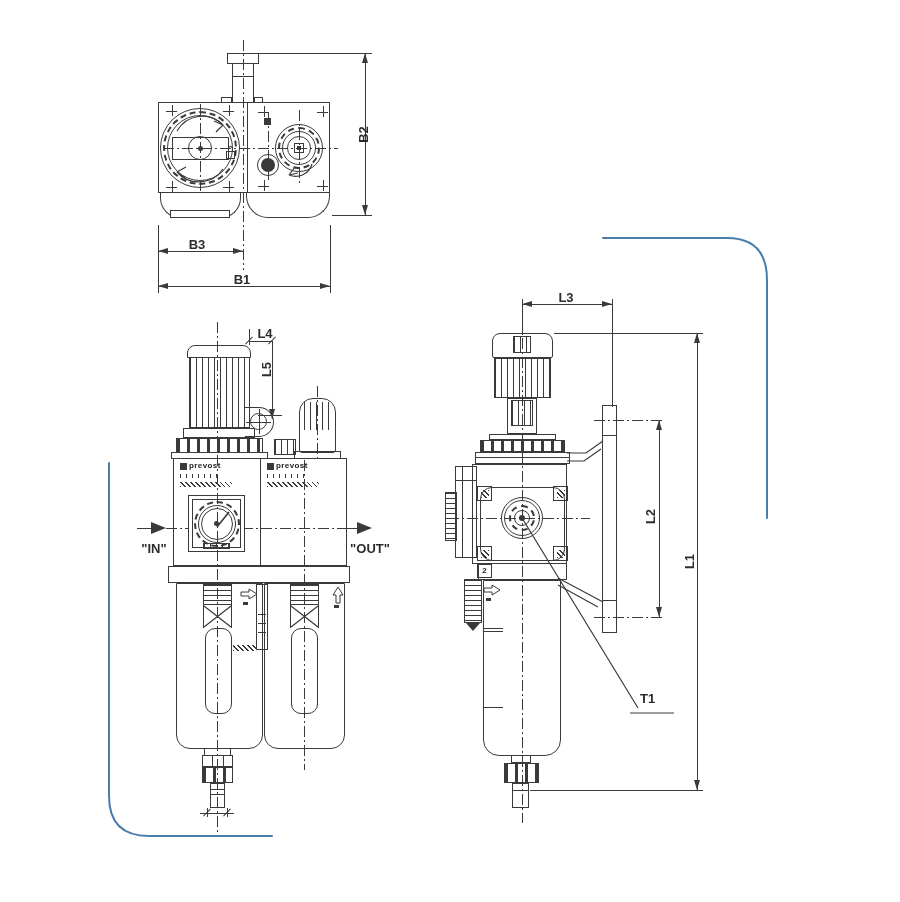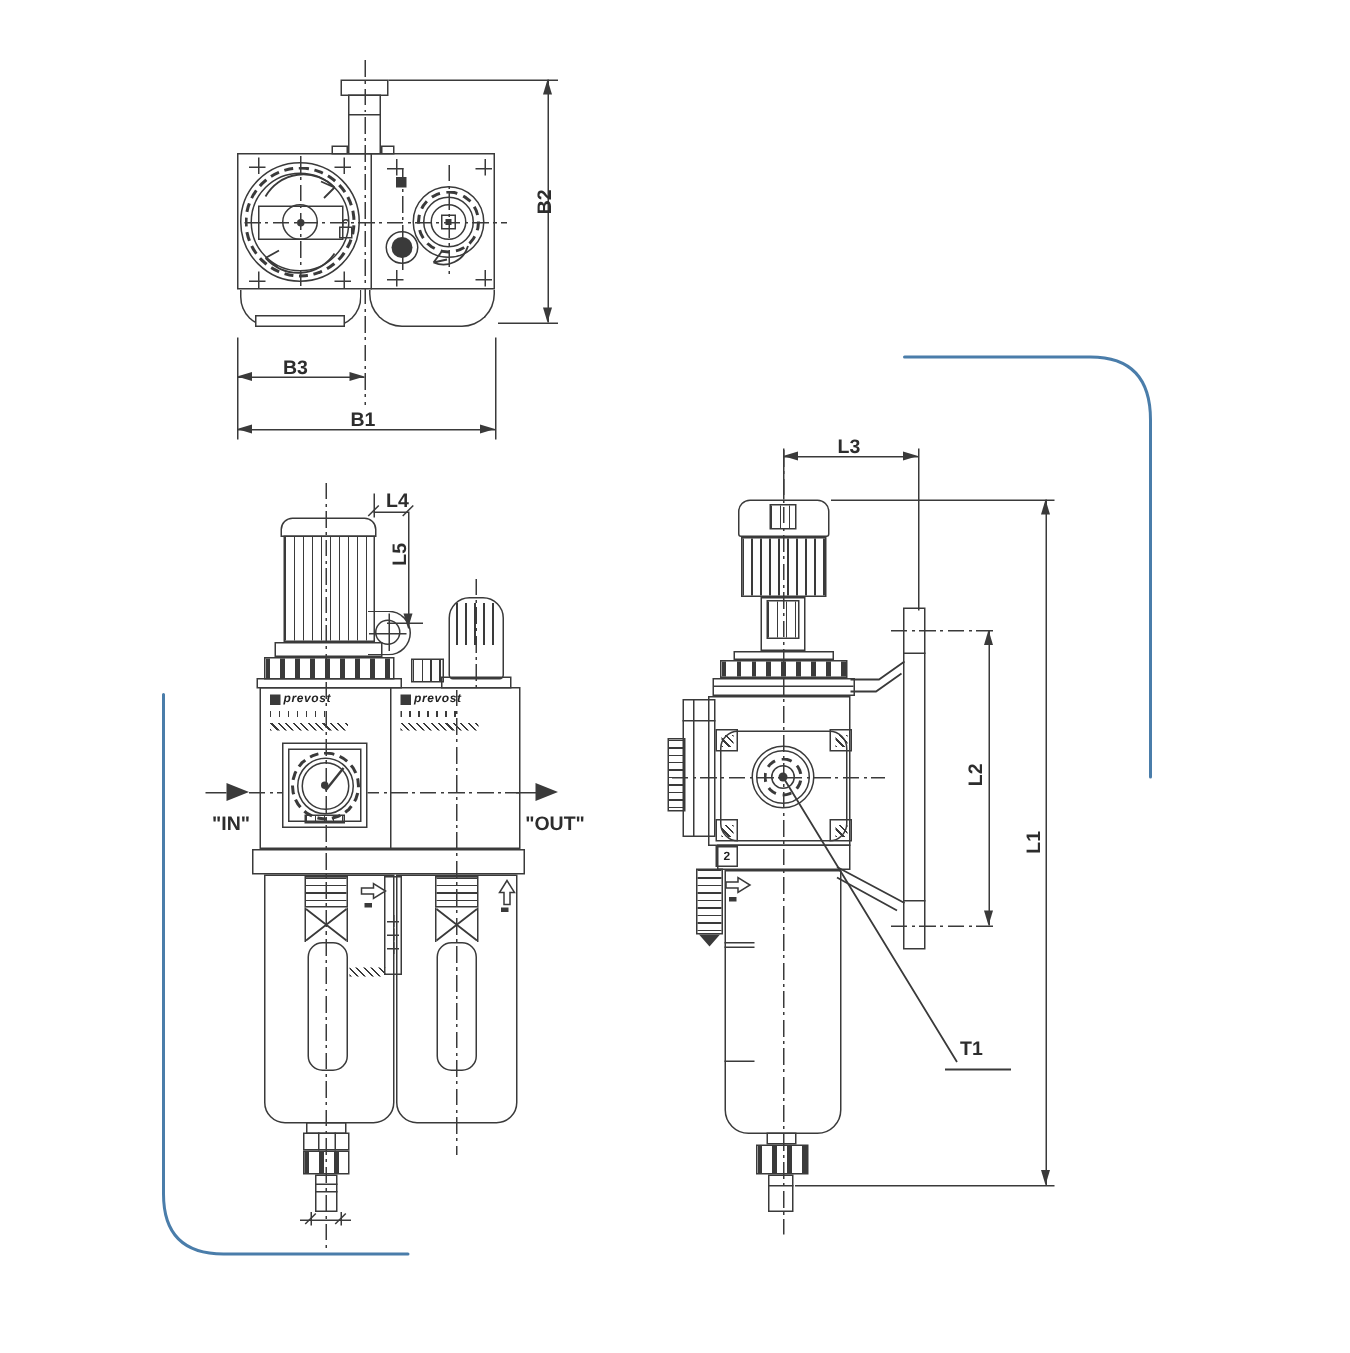--- a/index.html
+++ b/index.html
@@ -24,21 +24,21 @@
   .rot{transform:rotate(-90deg);}
   .ar{width:0;height:0;border-style:solid;}
   .arl{border-width:3.5px 10px 3.5px 0;border-color:transparent var(--lc) transparent transparent;}
   .arr{border-width:3.5px 0 3.5px 10px;border-color:transparent transparent transparent var(--lc);}
   .aru{border-width:0 3.5px 10px 3.5px;border-color:transparent transparent var(--lc) transparent;}
   .ard{border-width:10px 3.5px 0 3.5px;border-color:var(--lc) transparent transparent transparent;}
   .bigr{border-width:6px 0 6px 15px;border-color:transparent transparent transparent var(--lc);}
   .tick{width:10px;height:1px;background:var(--lc);transform:rotate(-45deg);}
   .plus::before{content:"";position:absolute;left:50%;top:0;width:1px;height:100%;background:var(--lc);}
   .plus::after{content:"";position:absolute;top:50%;left:0;width:100%;height:1px;background:var(--lc);}
-  .brand{font-size:8px;font-weight:700;color:#222;letter-spacing:.4px;line-height:8px;font-style:italic;}
+  .brand{font-size:8px;font-weight:700;color:#222;letter-spacing:.4px;line-height:8px;}
   .badge{font-size:8px;font-weight:700;color:#222;text-align:center;line-height:12px;}
   svg{position:absolute;left:0;top:0;pointer-events:none;}
   .sln{stroke:var(--lc);fill:none;stroke-width:1.2;}
   .sb{stroke:var(--blue);fill:none;stroke-width:2;stroke-linecap:round;}
   .swh{fill:#fff;stroke:var(--lc);stroke-width:1;}
   .sfl{fill:var(--lc);}
 </style>
 </head>
 <body>
 

